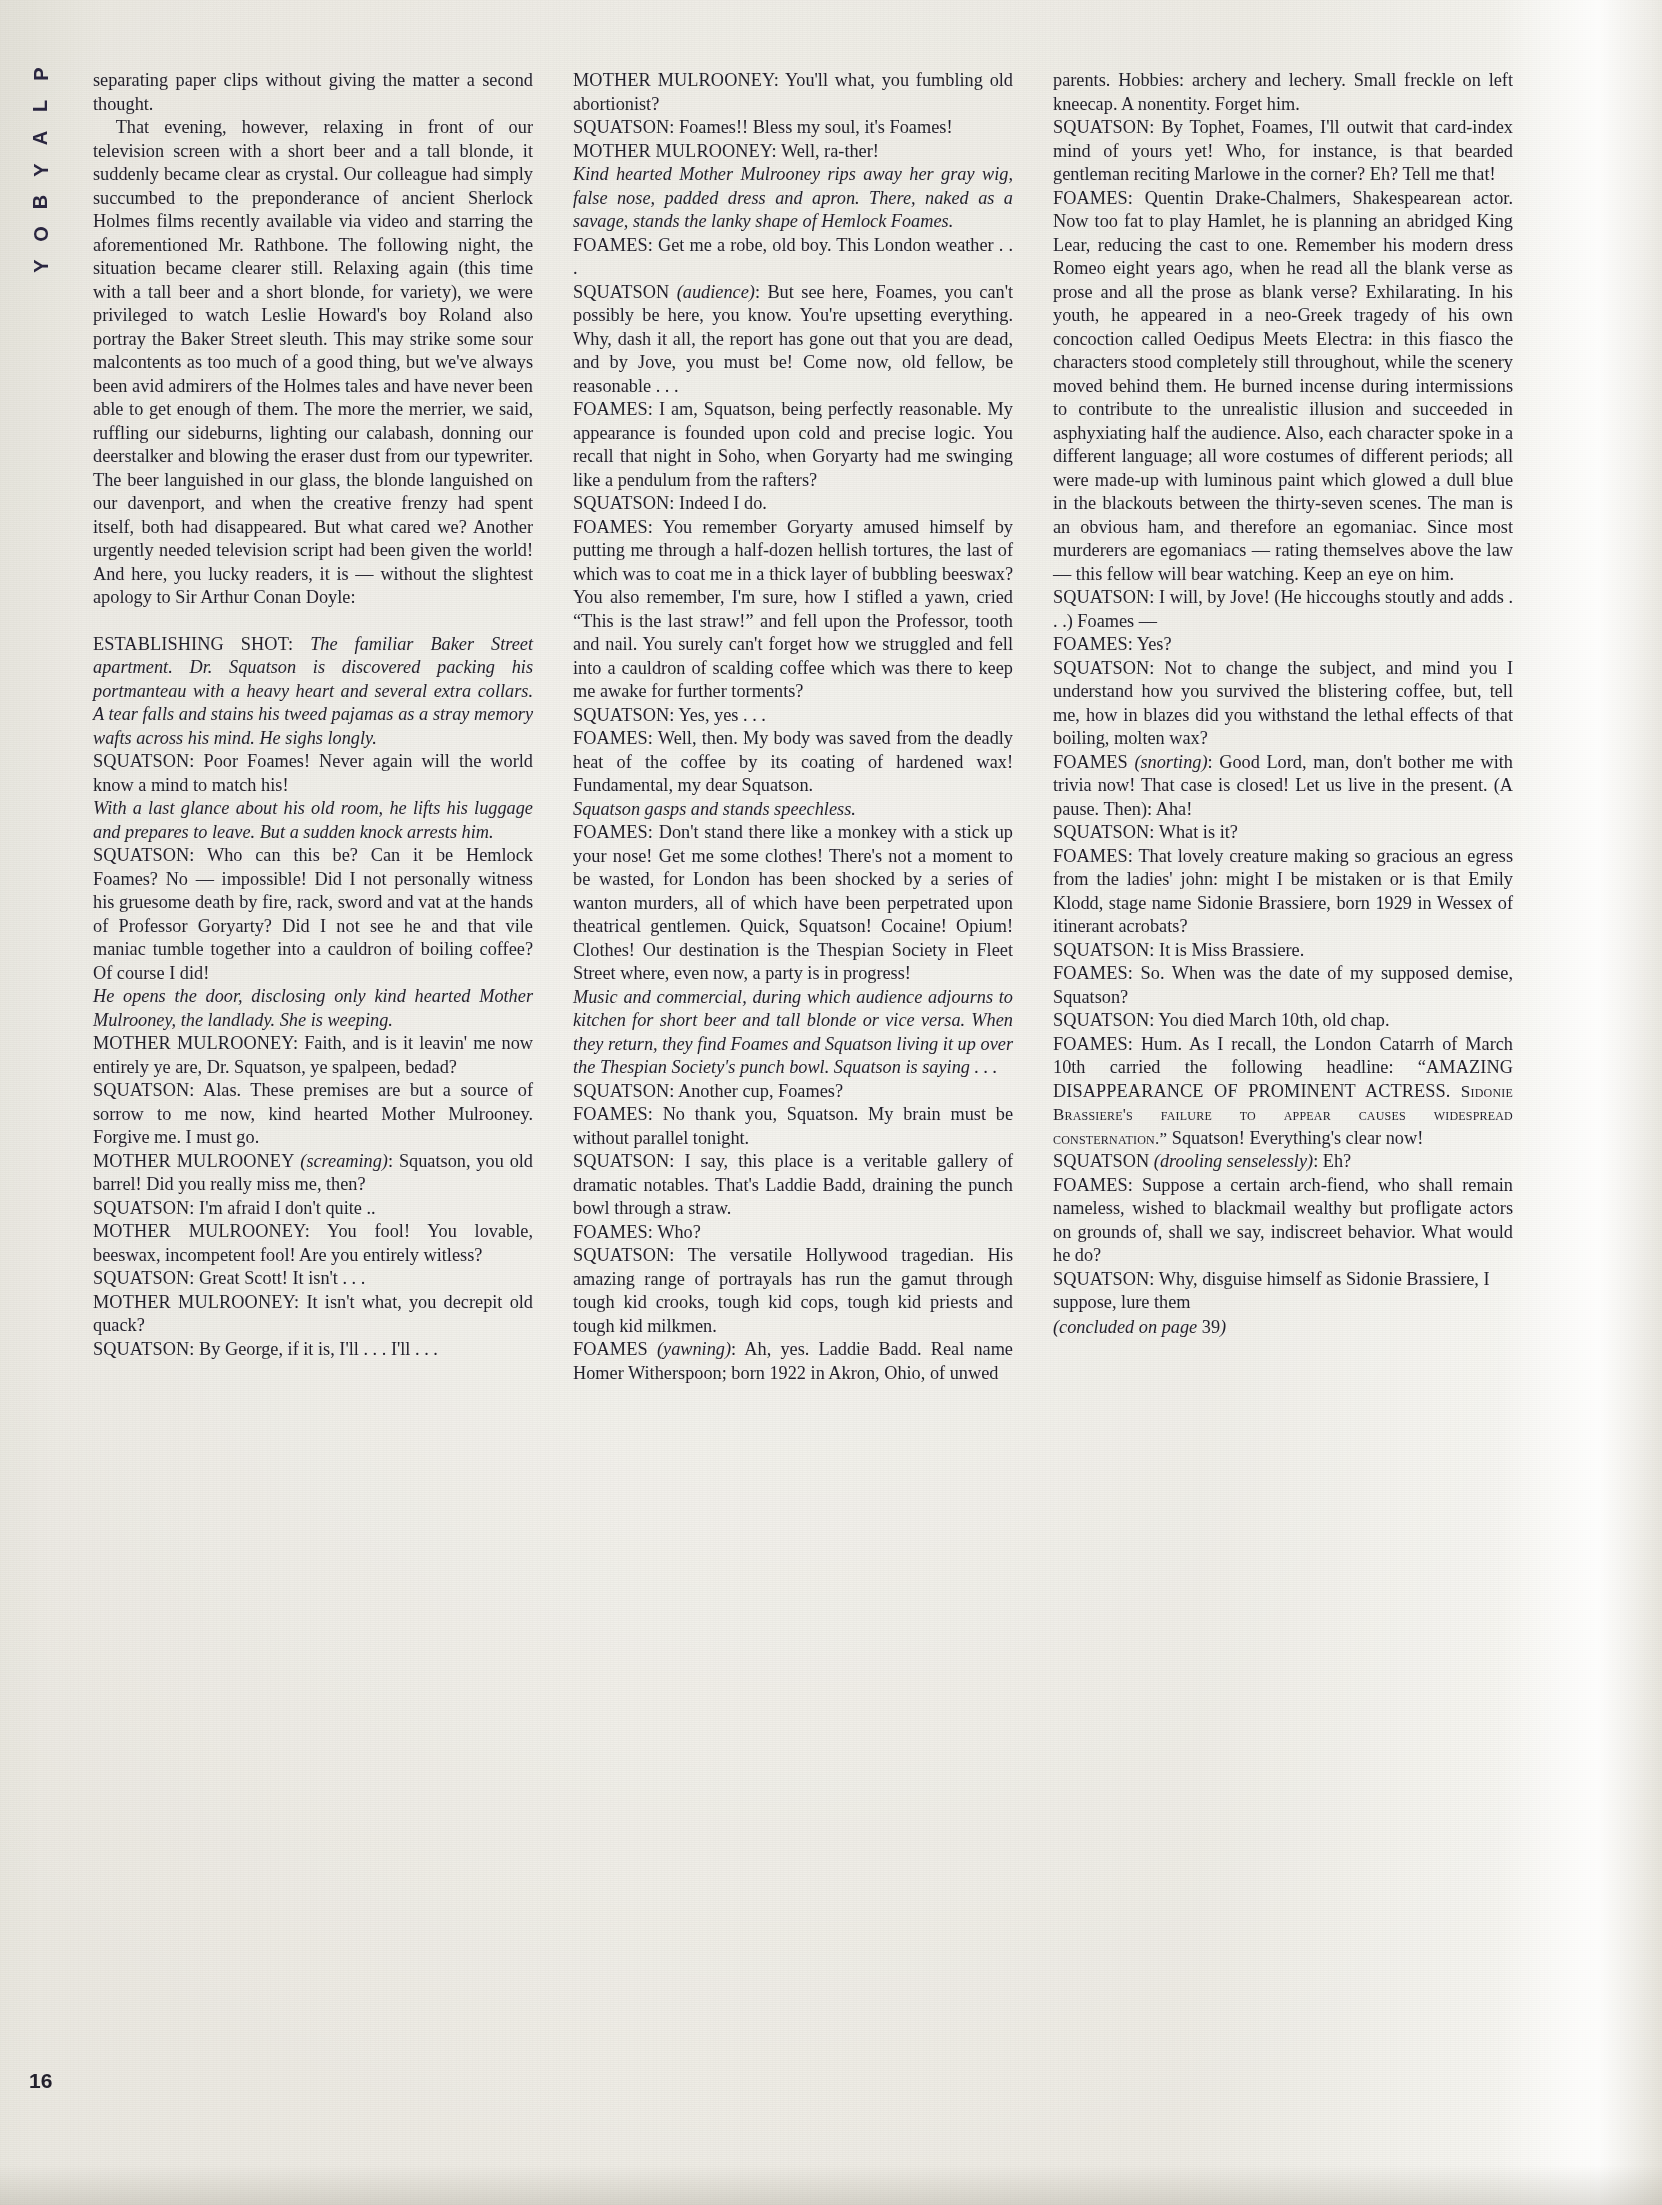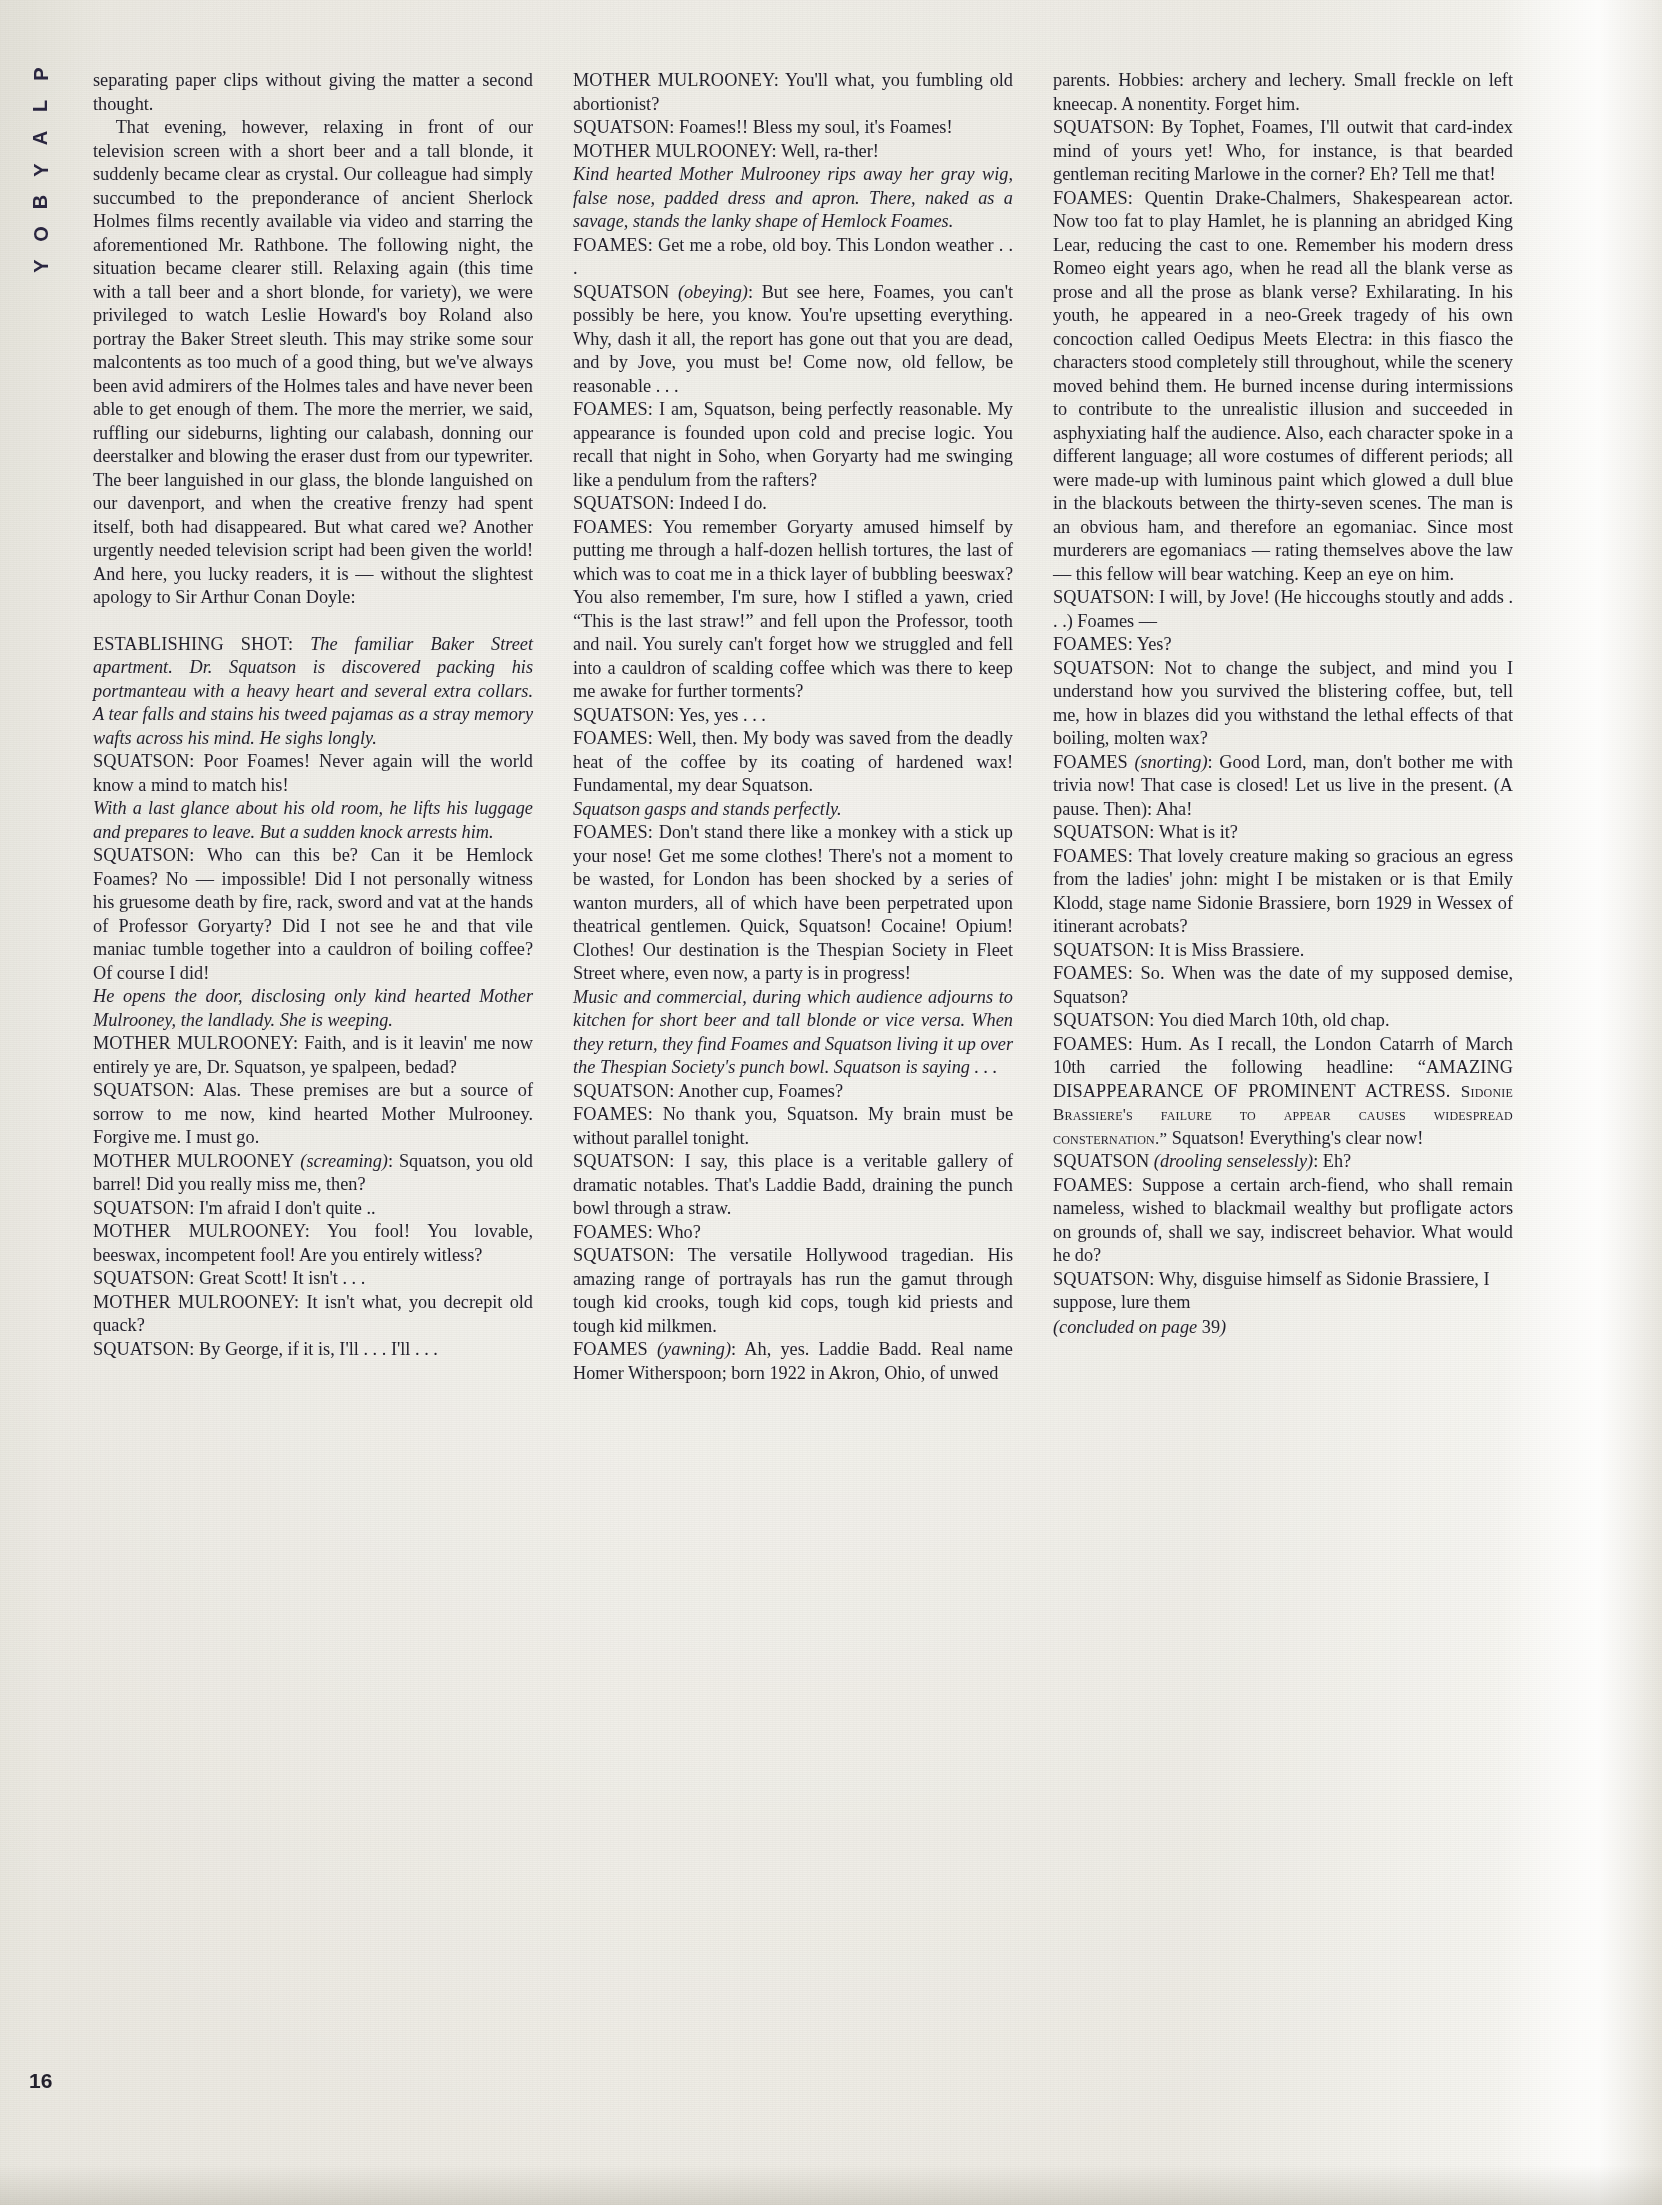--- a/index.html
+++ b/index.html
@@ -165,27 +165,27 @@
       <p><span class="caps">MOTHER MULROONEY:</span><span> It isn't what, you decrepit old quack?</span></p>
       <p class="last-line"><span class="caps">SQUATSON:</span><span> By George, if it is, I'll . . . I'll . . .</span></p>
     </div>
 
     <div class="col col-2">
       <p><span class="caps">MOTHER MULROONEY:</span><span> You'll what, you fumbling old abortionist?</span></p>
       <p><span class="caps">SQUATSON:</span><span> Foames!! Bless my soul, it's Foames!</span></p>
       <p><span class="caps">MOTHER MULROONEY:</span><span> Well, ra-ther!</span></p>
       <p class="it">Kind hearted Mother Mulrooney rips away her gray wig, false nose, padded dress and apron. There, naked as a savage, stands the lanky shape of Hemlock Foames.</p>
       <p><span class="caps">FOAMES:</span><span> Get me a robe, old boy. This London weather . . .</span></p>
-      <p><span class="caps">SQUATSON</span><span class="it"> (obeying)</span><span>: But see here, Foames, you can't possibly be here, you know. You're upsetting everything. Why, dash it all, the report has gone out that you are dead, and by Jove, you must be! Come now, old fellow, be reasonable . . .</span></p>
+      <p><span class="caps">SQUATSON</span><span class="it"> (audience)</span><span>: But see here, Foames, you can't possibly be here, you know. You're upsetting everything. Why, dash it all, the report has gone out that you are dead, and by Jove, you must be! Come now, old fellow, be reasonable . . .</span></p>
       <p><span class="caps">FOAMES:</span><span> I am, Squatson, being perfectly reasonable. My appearance is founded upon cold and precise logic. You recall that night in Soho, when Goryarty had me swinging like a pendulum from the rafters?</span></p>
       <p><span class="caps">SQUATSON:</span><span> Indeed I do.</span></p>
       <p><span class="caps">FOAMES:</span><span> You remember Goryarty amused himself by putting me through a half-dozen hellish tortures, the last of which was to coat me in a thick layer of bubbling beeswax? You also remember, I'm sure, how I stifled a yawn, cried “This is the last straw!” and fell upon the Professor, tooth and nail. You surely can't forget how we struggled and fell into a cauldron of scalding coffee which was there to keep me awake for further torments?</span></p>
       <p><span class="caps">SQUATSON:</span><span> Yes, yes . . .</span></p>
       <p><span class="caps">FOAMES:</span><span> Well, then. My body was saved from the deadly heat of the coffee by its coating of hardened wax! Fundamental, my dear Squatson.</span></p>
-      <p class="it">Squatson gasps and stands perfectly.</p>
+      <p class="it">Squatson gasps and stands speechless.</p>
       <p><span class="caps">FOAMES:</span><span> Don't stand there like a monkey with a stick up your nose! Get me some clothes! There's not a moment to be wasted, for London has been shocked by a series of wanton murders, all of which have been perpetrated upon theatrical gentlemen. Quick, Squatson! Cocaine! Opium! Clothes! Our destination is the Thespian Society in Fleet Street where, even now, a party is in progress!</span></p>
       <p class="it">Music and commercial, during which audience adjourns to kitchen for short beer and tall blonde or vice versa. When they return, they find Foames and Squatson living it up over the Thespian Society's punch bowl. Squatson is saying . . .</p>
       <p><span class="caps">SQUATSON:</span><span> Another cup, Foames?</span></p>
       <p><span class="caps">FOAMES:</span><span> No thank you, Squatson. My brain must be without parallel tonight.</span></p>
       <p><span class="caps">SQUATSON:</span><span> I say, this place is a veritable gallery of dramatic notables. That's Laddie Badd, draining the punch bowl through a straw.</span></p>
       <p><span class="caps">FOAMES:</span><span> Who?</span></p>
       <p><span class="caps">SQUATSON:</span><span> The versatile Hollywood tragedian. His amazing range of portrayals has run the gamut through tough kid crooks, tough kid cops, tough kid priests and tough kid milkmen.</span></p>
       <p><span class="caps">FOAMES</span><span class="it"> (yawning)</span><span>: Ah, yes. Laddie Badd. Real name Homer Witherspoon; born 1922 in Akron, Ohio, of unwed</span></p>
     </div>
 

